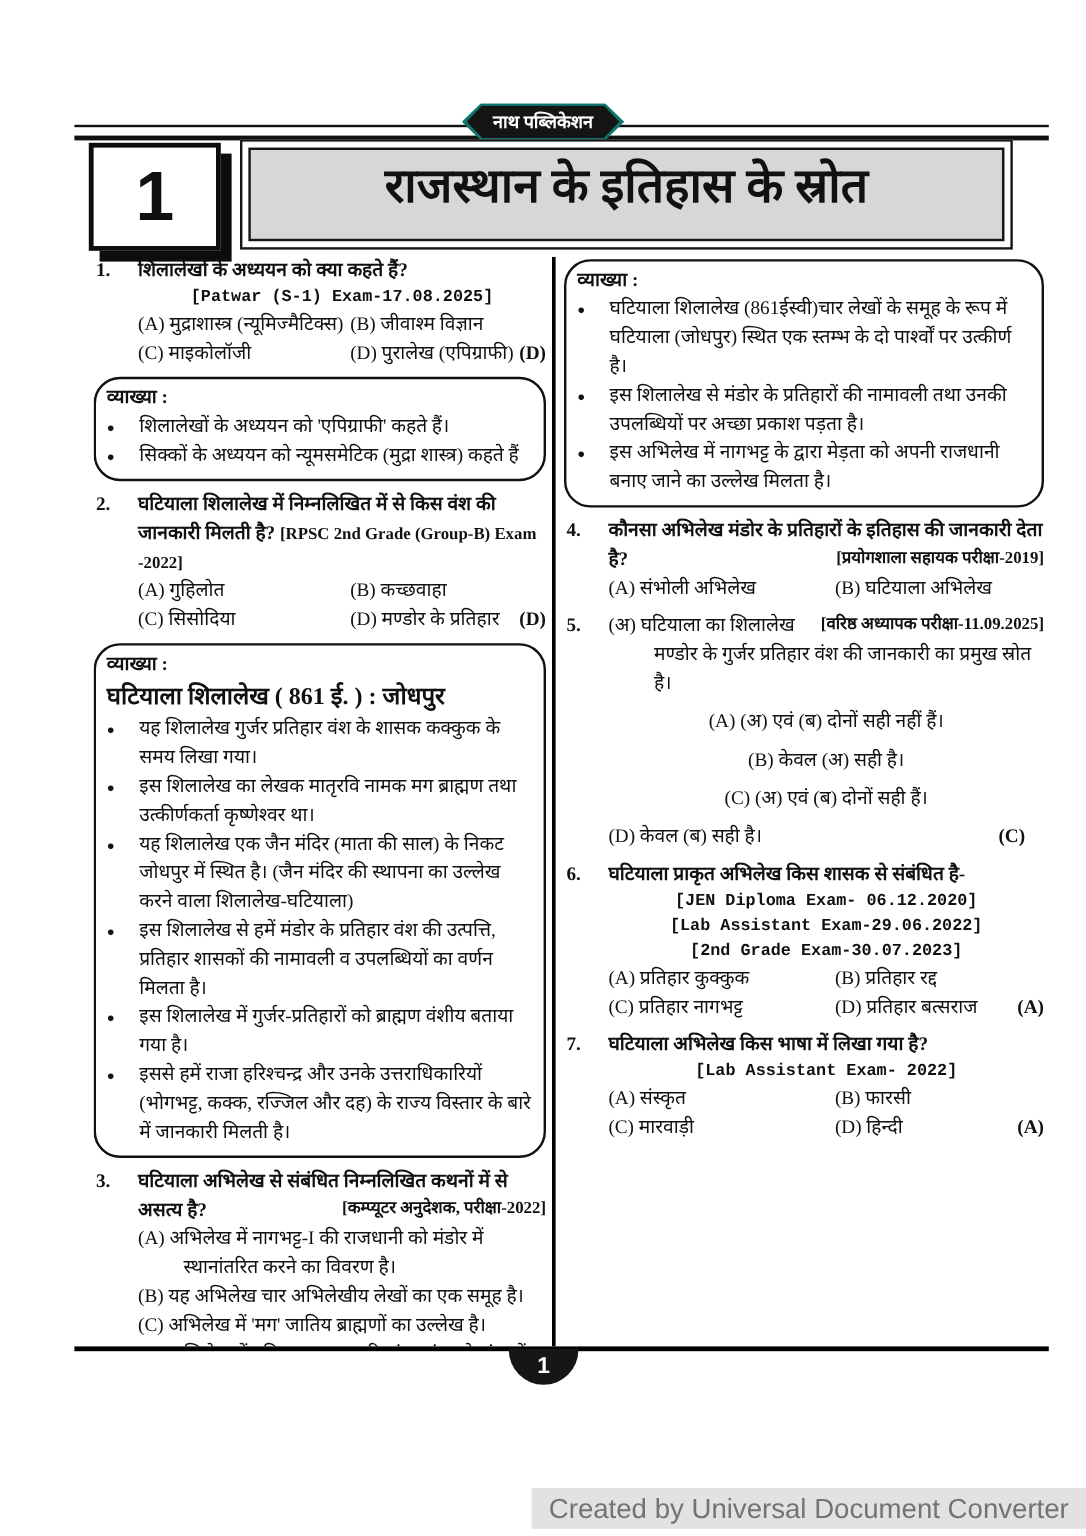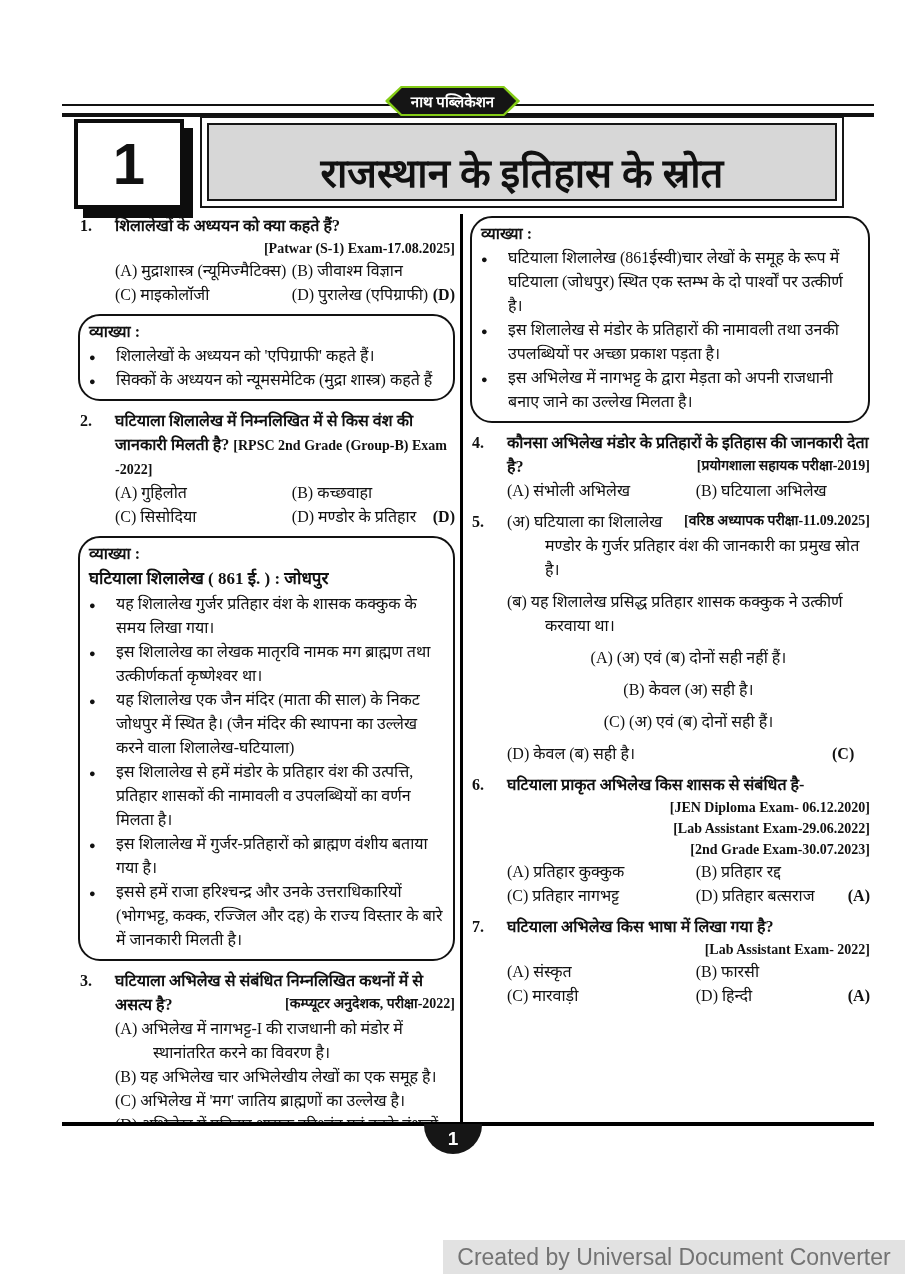--- a/index.html
+++ b/index.html
@@ -6,21 +6,21 @@
   body{
     width:905px;height:1280px;position:relative;background:#ffffff;
     font-family:"Liberation Serif","DejaVu Serif",serif;color:#111;
     overflow:hidden;
   }
   
   .rule-thin{position:absolute;left:62px;width:812px;top:104px;height:2px;background:#111;}
   .rule-thick{position:absolute;left:62px;width:812px;top:113px;height:4px;background:#111;}
   .ribbon-wrap{
     position:absolute;top:86px;left:50%;transform:translateX(-50%);
-    background:#84cc16;padding:2px 4px;
+    background:#0f766e;padding:2px 4px;
     clip-path:polygon(0 50%,16px 0,calc(100% - 16px) 0,100% 50%,calc(100% - 16px) 100%,16px 100%);
   }
   .ribbon{
     background:#151515;color:#fff;font-weight:bold;font-size:15px;
     padding:3px 22px;white-space:nowrap;
     clip-path:polygon(0 50%,13px 0,calc(100% - 13px) 0,100% 50%,calc(100% - 13px) 100%,13px 100%);
   }
   
   .chapter-box{
     position:absolute;left:74px;top:119px;width:102px;height:82px;
@@ -28,54 +28,54 @@
     display:flex;align-items:center;justify-content:center;
     font-family:"Liberation Sans","DejaVu Sans",sans-serif;
     font-weight:bold;font-size:58px;line-height:1;
   }
   .title-box{
     position:absolute;left:200px;top:116px;width:644px;height:92px;
     border:2px solid #161616;background:#fff;padding:5px;box-sizing:border-box;
   }
   .title-inner{
     width:100%;height:100%;background:#d7d7d7;border:2px solid #161616;box-sizing:border-box;
-    display:flex;align-items:flex-end;justify-content:center;
+    display:flex;align-items:flex-start;justify-content:center;
     font-weight:bold;font-size:40px;
   }
   
   .columns{
     position:absolute;left:78px;top:214px;width:792px;height:908px;
     display:flex;overflow:hidden;font-size:16px;line-height:1.5;
   }
   .col-left{width:377px;flex:none;}
   .col-divider{width:3px;background:#000;margin:0 7px 0 5px;flex:none;}
   .col-right{flex:1;min-width:0;}
   
   .q{position:relative;padding-left:37px;margin:0 0 7px 0;}
   .qnum{position:absolute;left:2px;top:0;font-weight:bold;}
   .qtext{font-weight:bold;}
   .exam-inline{font-weight:bold;font-size:14px;}
   .exam-float{float:right;font-weight:bold;font-size:14px;}
-  .examline{text-align:right;font-weight:bold;font-size:14px;}
+  .examline{text-align:center;font-weight:bold;font-size:14px;font-family:Liberation Mono, monospace;}
   .optrow{display:flex;align-items:flex-end;}
   .optrow .opt{width:52%;}
   .optrow .opt + .opt{width:48%;}
   .optlast{display:flex;justify-content:space-between;gap:4px;}
   .ans{font-weight:bold;white-space:nowrap;}
   .ans-r{float:right;font-weight:bold;}
   .hang{padding-left:38px;text-indent:-38px;}
   .stmt{margin:2px 0 8px 0;}
   .opt-sp{margin:0 0 8px 0;text-align:center;}
   
   .expl{
     border:2px solid #111;border-radius:22px;
     padding:4px 9px 7px 9px;margin:2px 0 8px 0;
   }
   .expl-title{font-weight:bold;}
-  .expl-sub{font-weight:bold;font-size:17px;}
+  .expl-sub{font-weight:bold;font-size:20px;}
   .li{display:flex;}
   .li .dot{width:27px;flex:none;font-size:11px;padding-top:5px;}
   .li .btext{flex:1;min-width:0;}
   
   .bottom-rule{position:absolute;left:62px;width:812px;top:1122px;height:4px;background:#000;}
   .page-disc{
     position:absolute;left:424px;top:1124px;width:58px;height:30px;
     background:#161616;border-radius:0 0 30px 30px;
     display:flex;align-items:center;justify-content:center;
     color:#fff;font-family:"Liberation Sans","DejaVu Sans",sans-serif;
@@ -237,21 +237,20 @@
           <span class="opt">(B) घटियाला अभिलेख</span>
         </div>
       </div>
 
       <div class="q">
         <span class="qnum">5.</span>
         <div class="qtext">
           <span class="exam-float">[वरिष्ठ अध्यापक परीक्षा-11.09.2025]</span>
         </div>
         <div class="stmt hang">(अ) घटियाला का शिलालेख मण्डोर के गुर्जर प्रतिहार वंश की जानकारी का प्रमुख स्रोत है।</div>
-        <div class="stmt hang">(ब) यह शिलालेख प्रसिद्ध प्रतिहार शासक कक्कुक ने उत्कीर्ण करवाया था।</div>
         <div class="hang opt-sp">(A) (अ) एवं (ब) दोनों सही नहीं हैं।</div>
         <div class="hang opt-sp">(B) केवल (अ) सही है।</div>
         <div class="hang opt-sp">(C) (अ) एवं (ब) दोनों सही हैं।</div>
         <div class="hang">
           <span>(D) केवल (ब) सही है।</span>
           <b class="ans-r">(C)</b>
         </div>
       </div>
 
       <div class="q">

